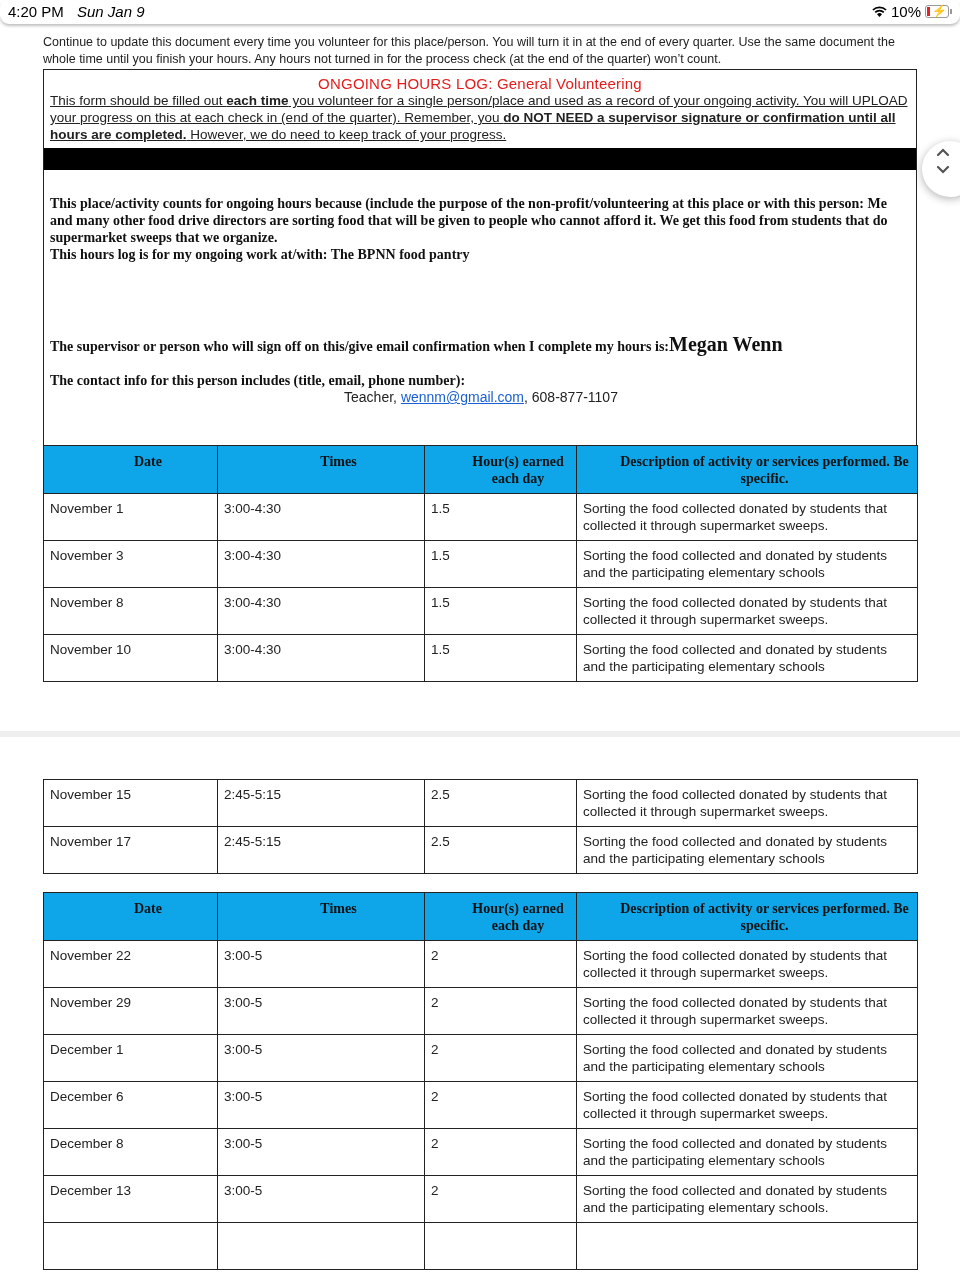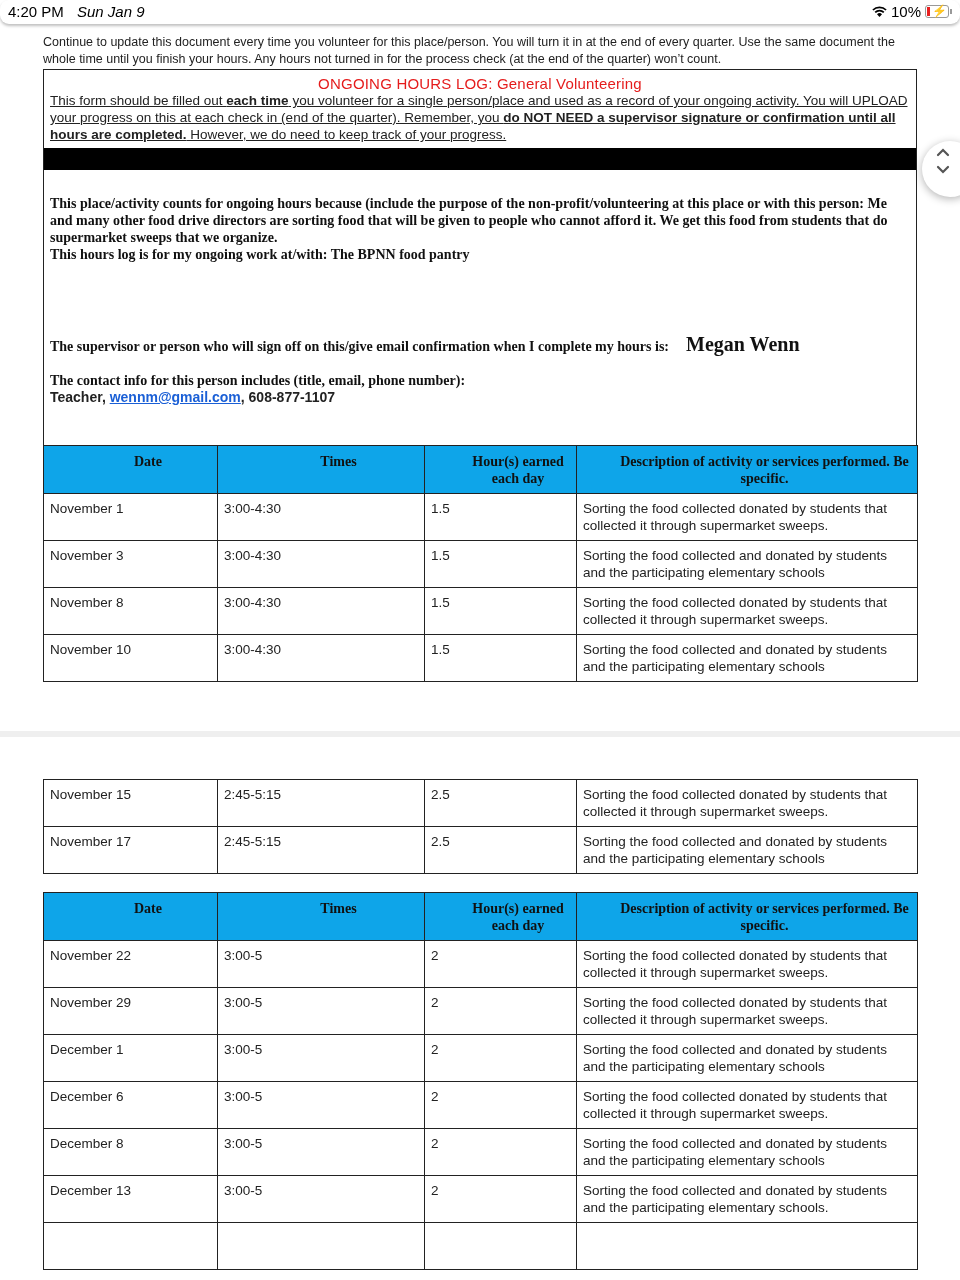--- a/index.html
+++ b/index.html
@@ -15,23 +15,23 @@
 
   .page { position:absolute; left:43px; width:874px; }
   .intro { top:34px; font-size:12.5px; line-height:16.5px; color:#222; }
   .box { position:absolute; left:43px; top:69px; width:872px; height:376px; border:1.5px solid #222; border-bottom:none; }
   .box .title { text-align:center; color:#e51c1c; font-size:15px; margin-top:5px; letter-spacing:0.2px; }
   .box .instr { font-size:13.5px; line-height:17px; margin:0 6px; color:#222;text-decoration:underline; }
   .box .blackbar { position:absolute; left:0; top:78px; width:872px; height:22px; background:#000; }
   .box .serif { font-family:"Liberation Serif", serif; font-weight:bold; color:#111; font-size:14px; line-height:17px; }
   .box .p1 { position:absolute; left:6px; top:125px; width:862px; }
   .box .p2 { position:absolute; left:6px; top:266px; width:862px; }
-  .box .p2 .name { font-size:20px;margin-left:17px; }
+  .box .p2 .name { font-size:20px; }
   .box .p3 { position:absolute; left:6px; top:302px; width:862px; }
-  .box .contact { font-family:"Liberation Sans", sans-serif; font-weight:bold; font-size:14px; color:#222; }
+  .box .contact { font-family:"Liberation Sans", sans-serif; font-weight:normal; font-size:14px; color:#222;text-align:center; }
   .box .contact a { color:#1a5fd6; text-decoration:underline; }
 
   table.log { position:absolute; left:43px; width:874px; border-collapse:collapse; table-layout:fixed; }
   table.log td, table.log th { border:1.5px solid #222; vertical-align:top; padding:6px 5px 0 6px; font-size:13.5px; line-height:17px; color:#222; }
   table.log th { background:#0ea5e9; font-family:"Liberation Serif", serif; font-weight:bold; font-size:14px; text-align:center; padding-top:7px; height:40px; color:#111;padding-left:40px; }
   table.log td { height:40px; }
   col.c1 { width:174px; } col.c2 { width:207px; } col.c3 { width:152px; } col.c4 { width:341px; }
 
   .pagebreak { position:absolute; left:0; top:731px; width:960px; height:6px; background:#efefef; }
 

